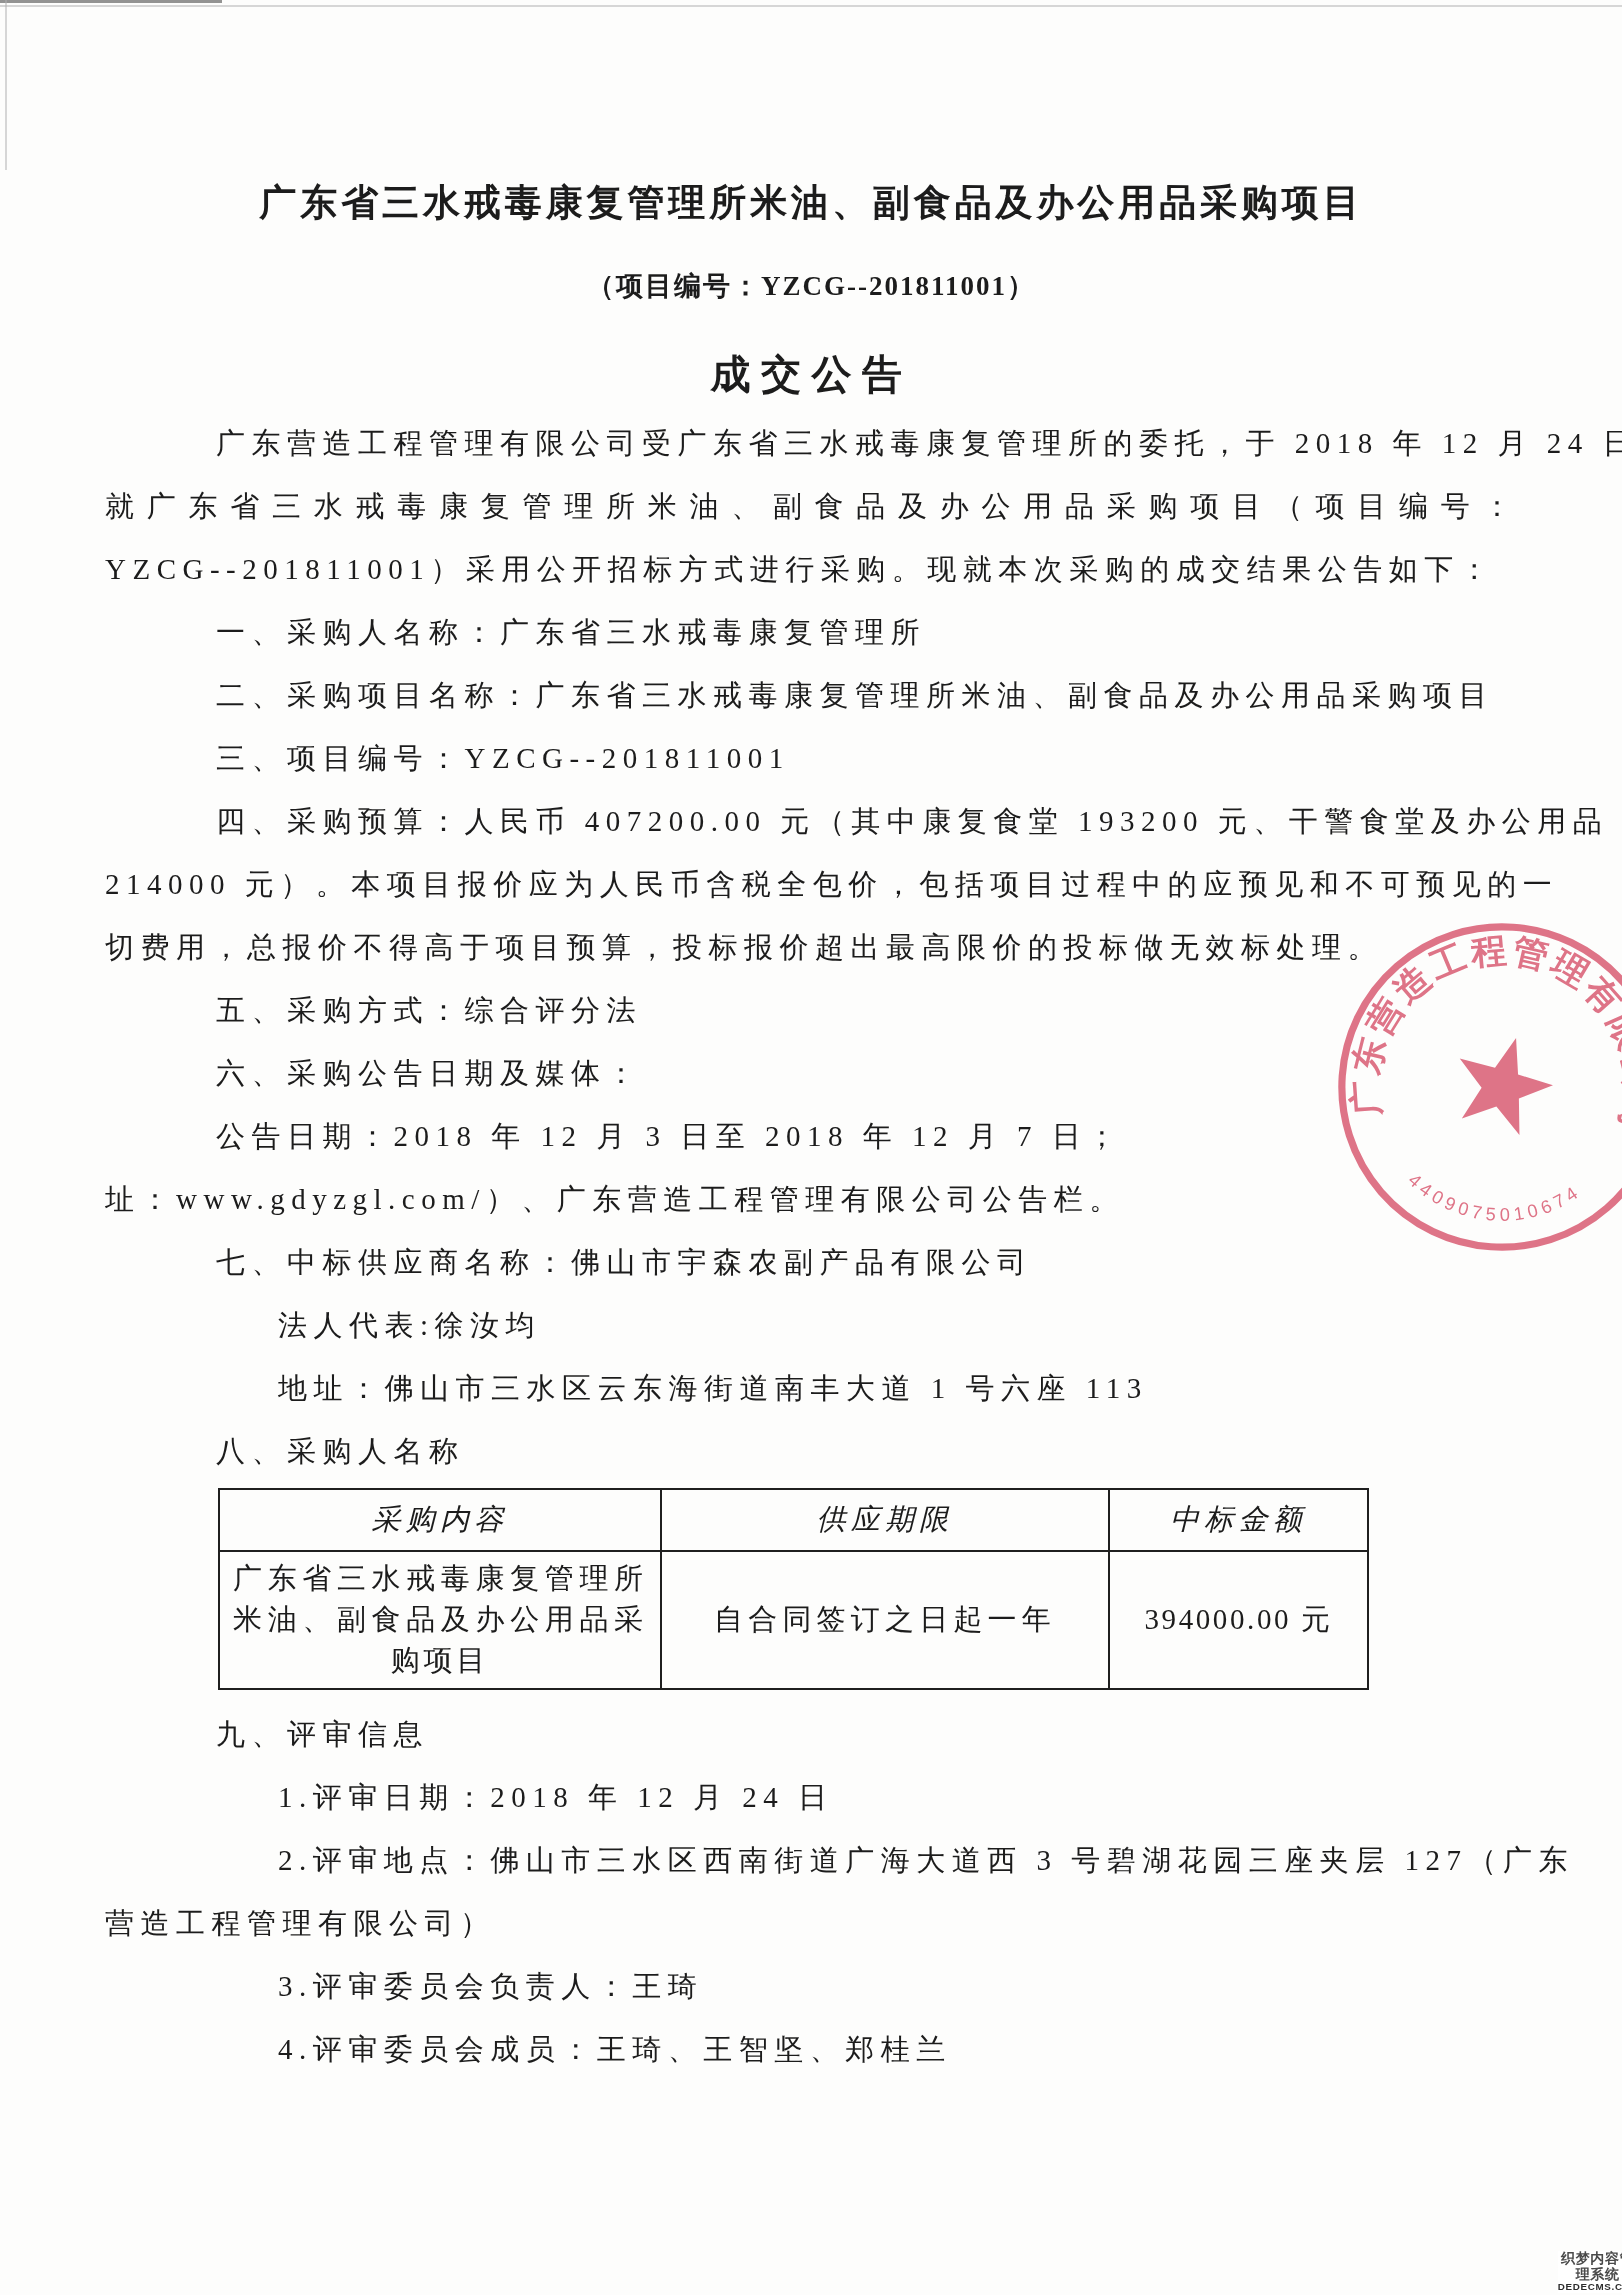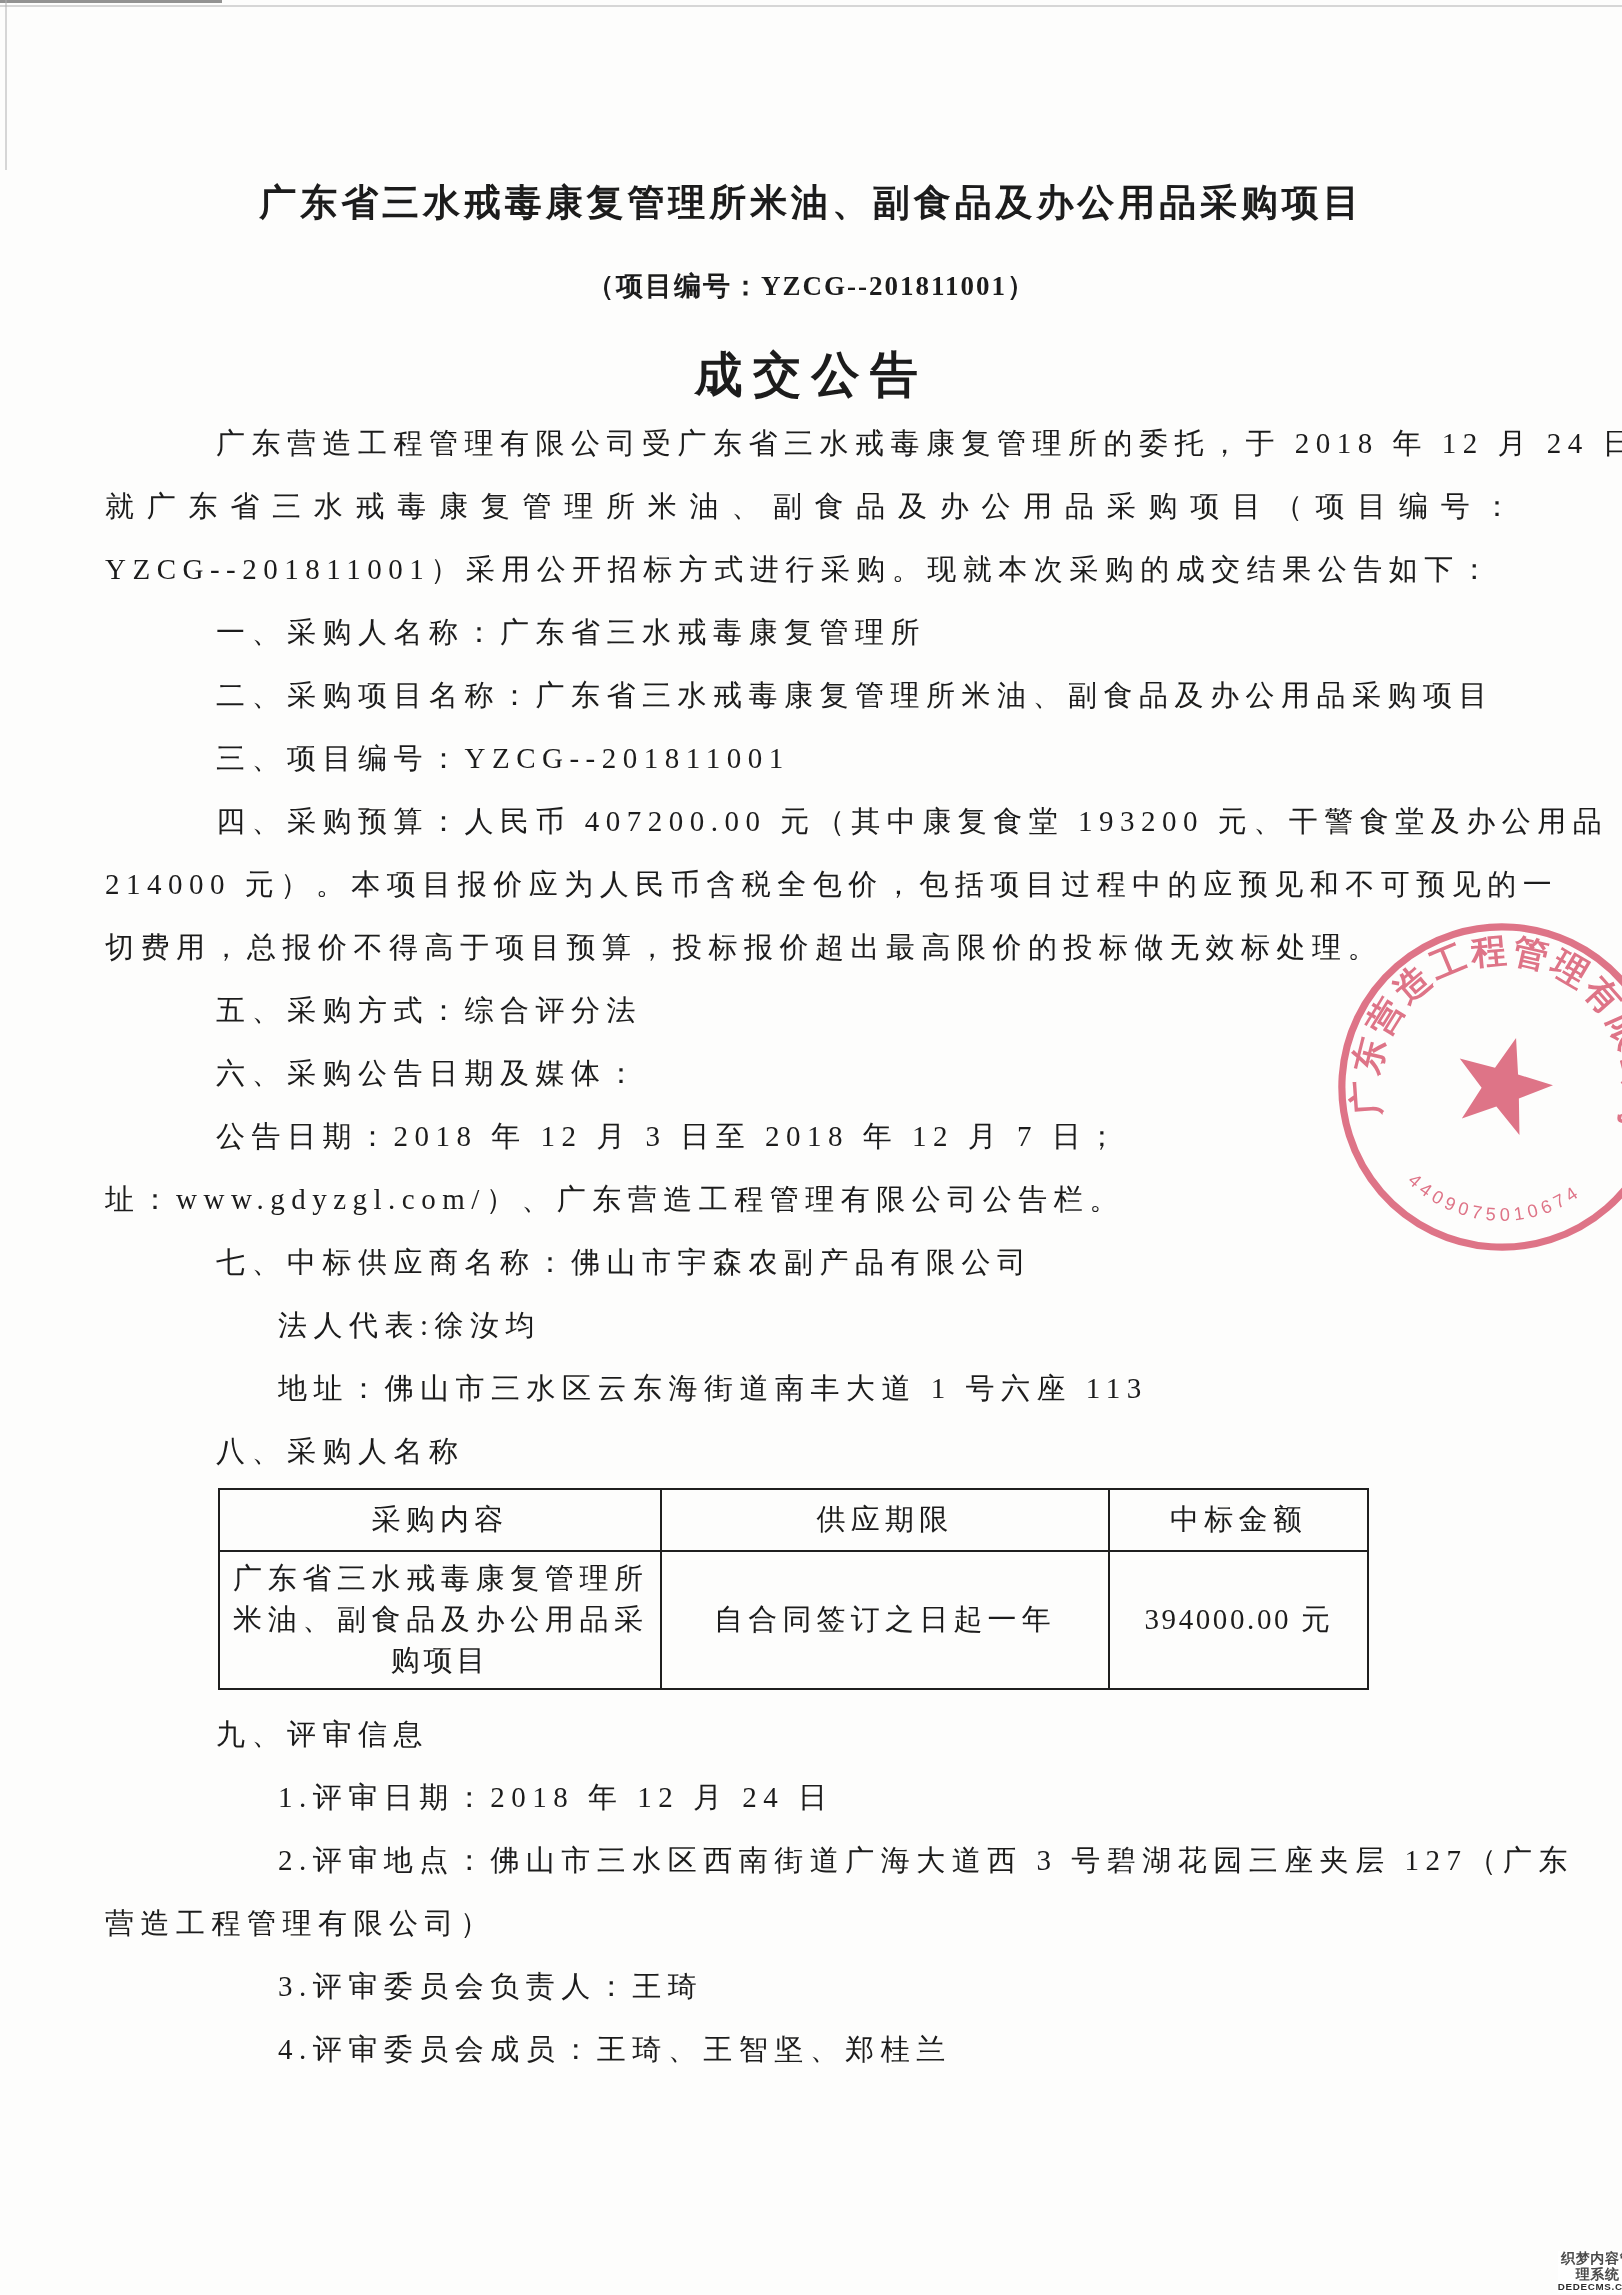--- a/index.html
+++ b/index.html
@@ -11,32 +11,32 @@
     padding-left:16px;
   }
   .edge-top-dark { position:absolute; top:0; left:0; width:222px; height:2.6px; background:#6f6f6f; opacity:.75; }
   .edge-top { position:absolute; top:4.6px; left:0; width:100%; height:2px; background:#b6b6b6; opacity:.55; }
   .edge-left { position:absolute; top:0; left:4.6px; width:2px; height:170px; background:#b0b0b0; opacity:.5; }
 
   .content { position:absolute; left:105px; top:0; width:1413px; }
 
   .t1 { margin-top:179px; text-align:center; font-size:37px; font-weight:700; letter-spacing:3.9px; line-height:48px; white-space:nowrap; }
   .t2 { margin-top:38px; text-align:center; font-size:27px; font-weight:700; letter-spacing:2px; line-height:43px; }
-  .t3 { margin-top:37px; text-align:center; font-size:48px; font-weight:700; letter-spacing:10.5px; line-height:60px; }
+  .t3 { margin-top:37px; text-align:center; font-size:40px; font-weight:700; letter-spacing:10.5px; line-height:60px; }
 
   .lines { margin-top:6.5px; }
   .l { height:63px; line-height:63px; font-size:29px; letter-spacing:6.5px; white-space:nowrap; }
   .l.fill { text-align:justify; text-align-last:justify; }
   .i1 { padding-left:111px; }
   .i2 { padding-left:173px; }
 
   table.tbl { margin-top:5.2px; margin-left:113px; width:1149px; border-collapse:collapse; table-layout:fixed; }
   .tbl col.c1 { width:442px; } .tbl col.c2 { width:448px; } .tbl col.c3 { width:259px; }
   .tbl th, .tbl td { border:2.6px solid #1f1f1f; font-weight:400; }
-  .tbl th { height:58px; font-size:29px; letter-spacing:5.2px; text-align:center; }
+  .tbl th { height:58px; font-size:29px; letter-spacing:5.2px; text-align:center;font-style:italic; }
   .tbl td { height:122px; font-size:29px; }
   .tbl td.c1 { padding:6.5px 13px; line-height:41px; letter-spacing:3.9px; text-align:justify; text-align-last:center; }
   .tbl td.c2 { text-align:center; letter-spacing:5.2px; }
   .tbl td.c3 { text-align:center; letter-spacing:2.6px; }
 
   .post-lines { margin-top:13px; }
 
   .seal { position:absolute; left:1319px; top:904px; opacity:.82; }
   .seal text { fill:#d8566e; }
   .seal .ring { fill:none; stroke:#d8566e; stroke-width:11; }

